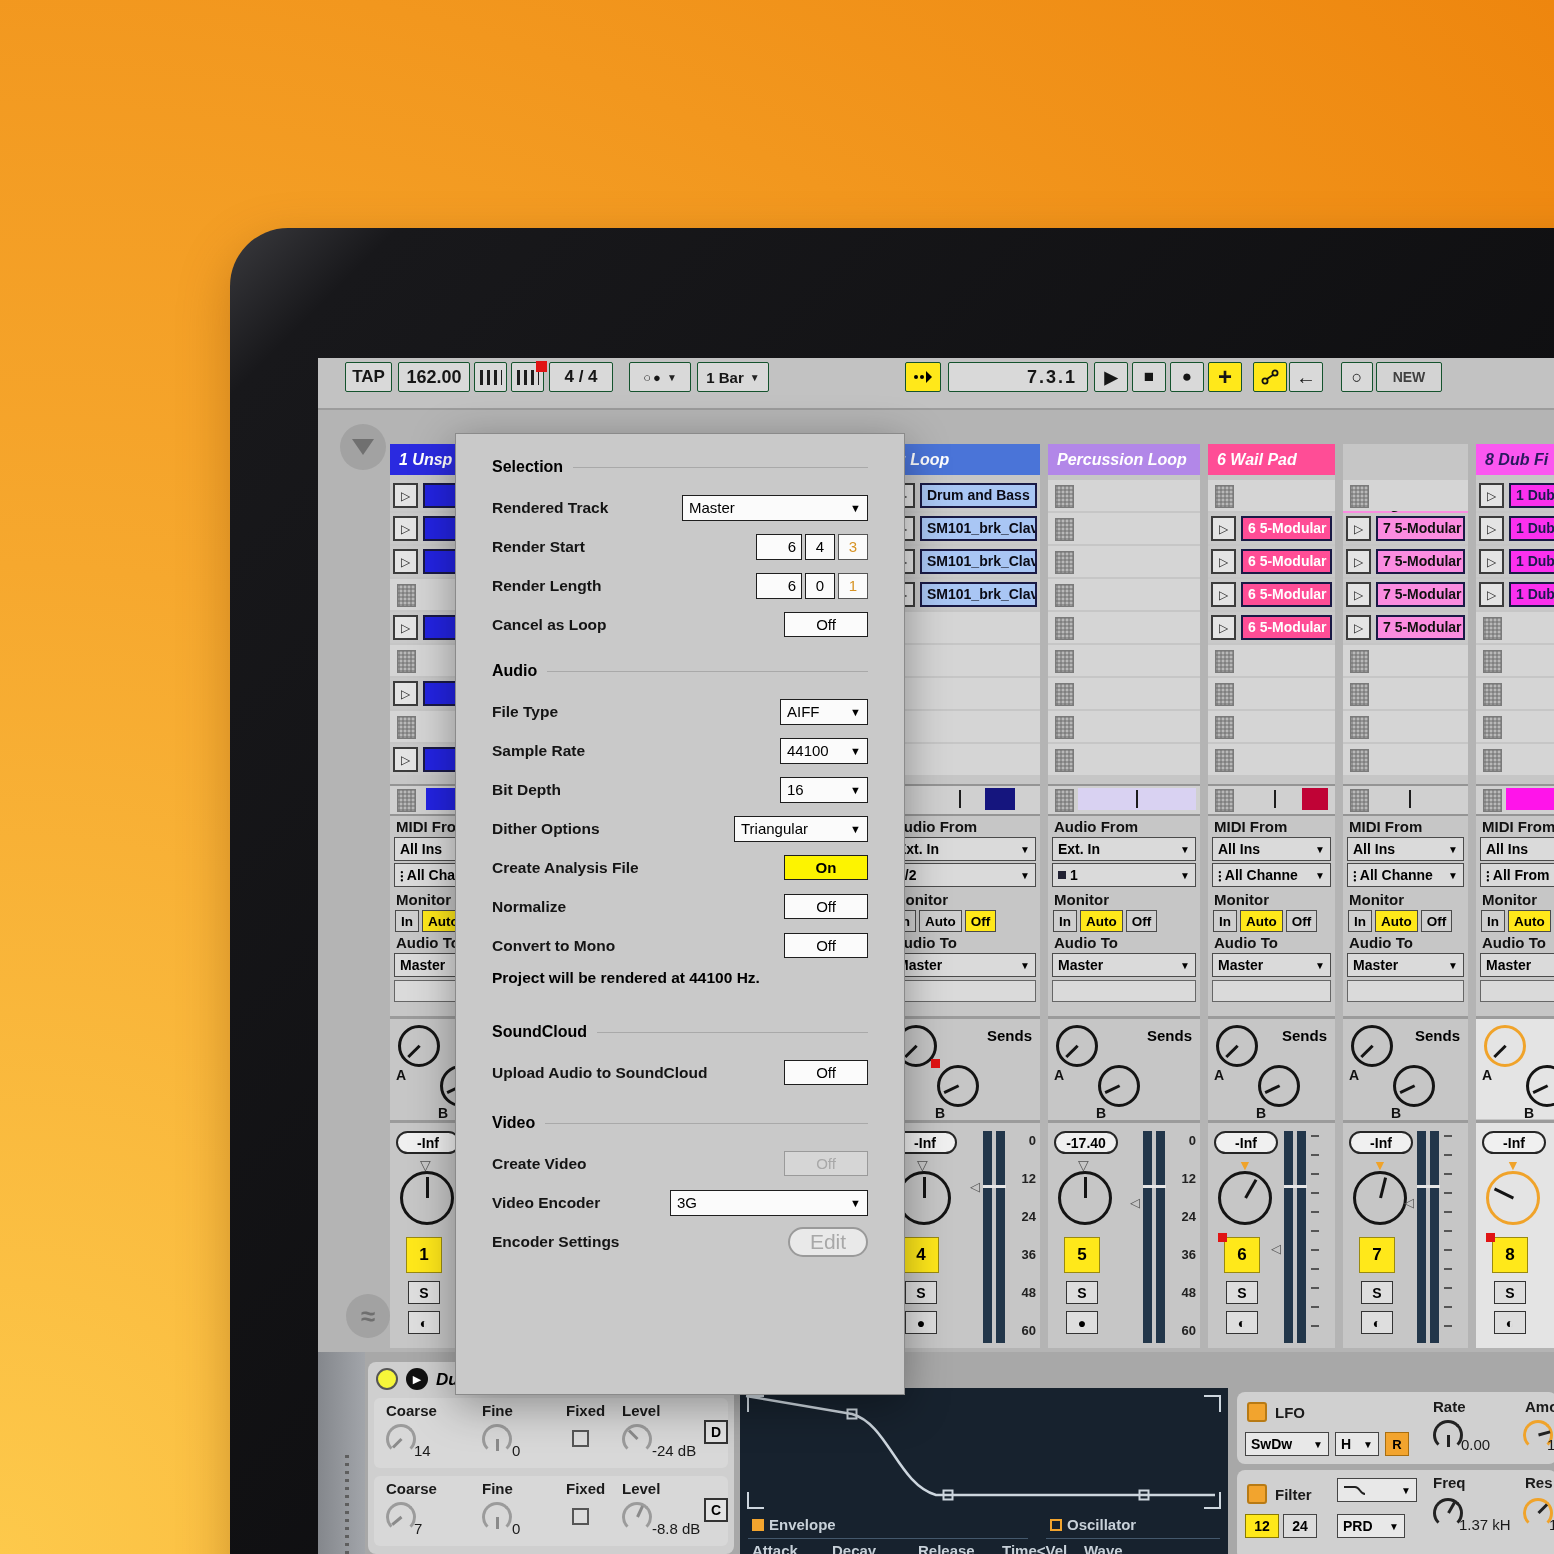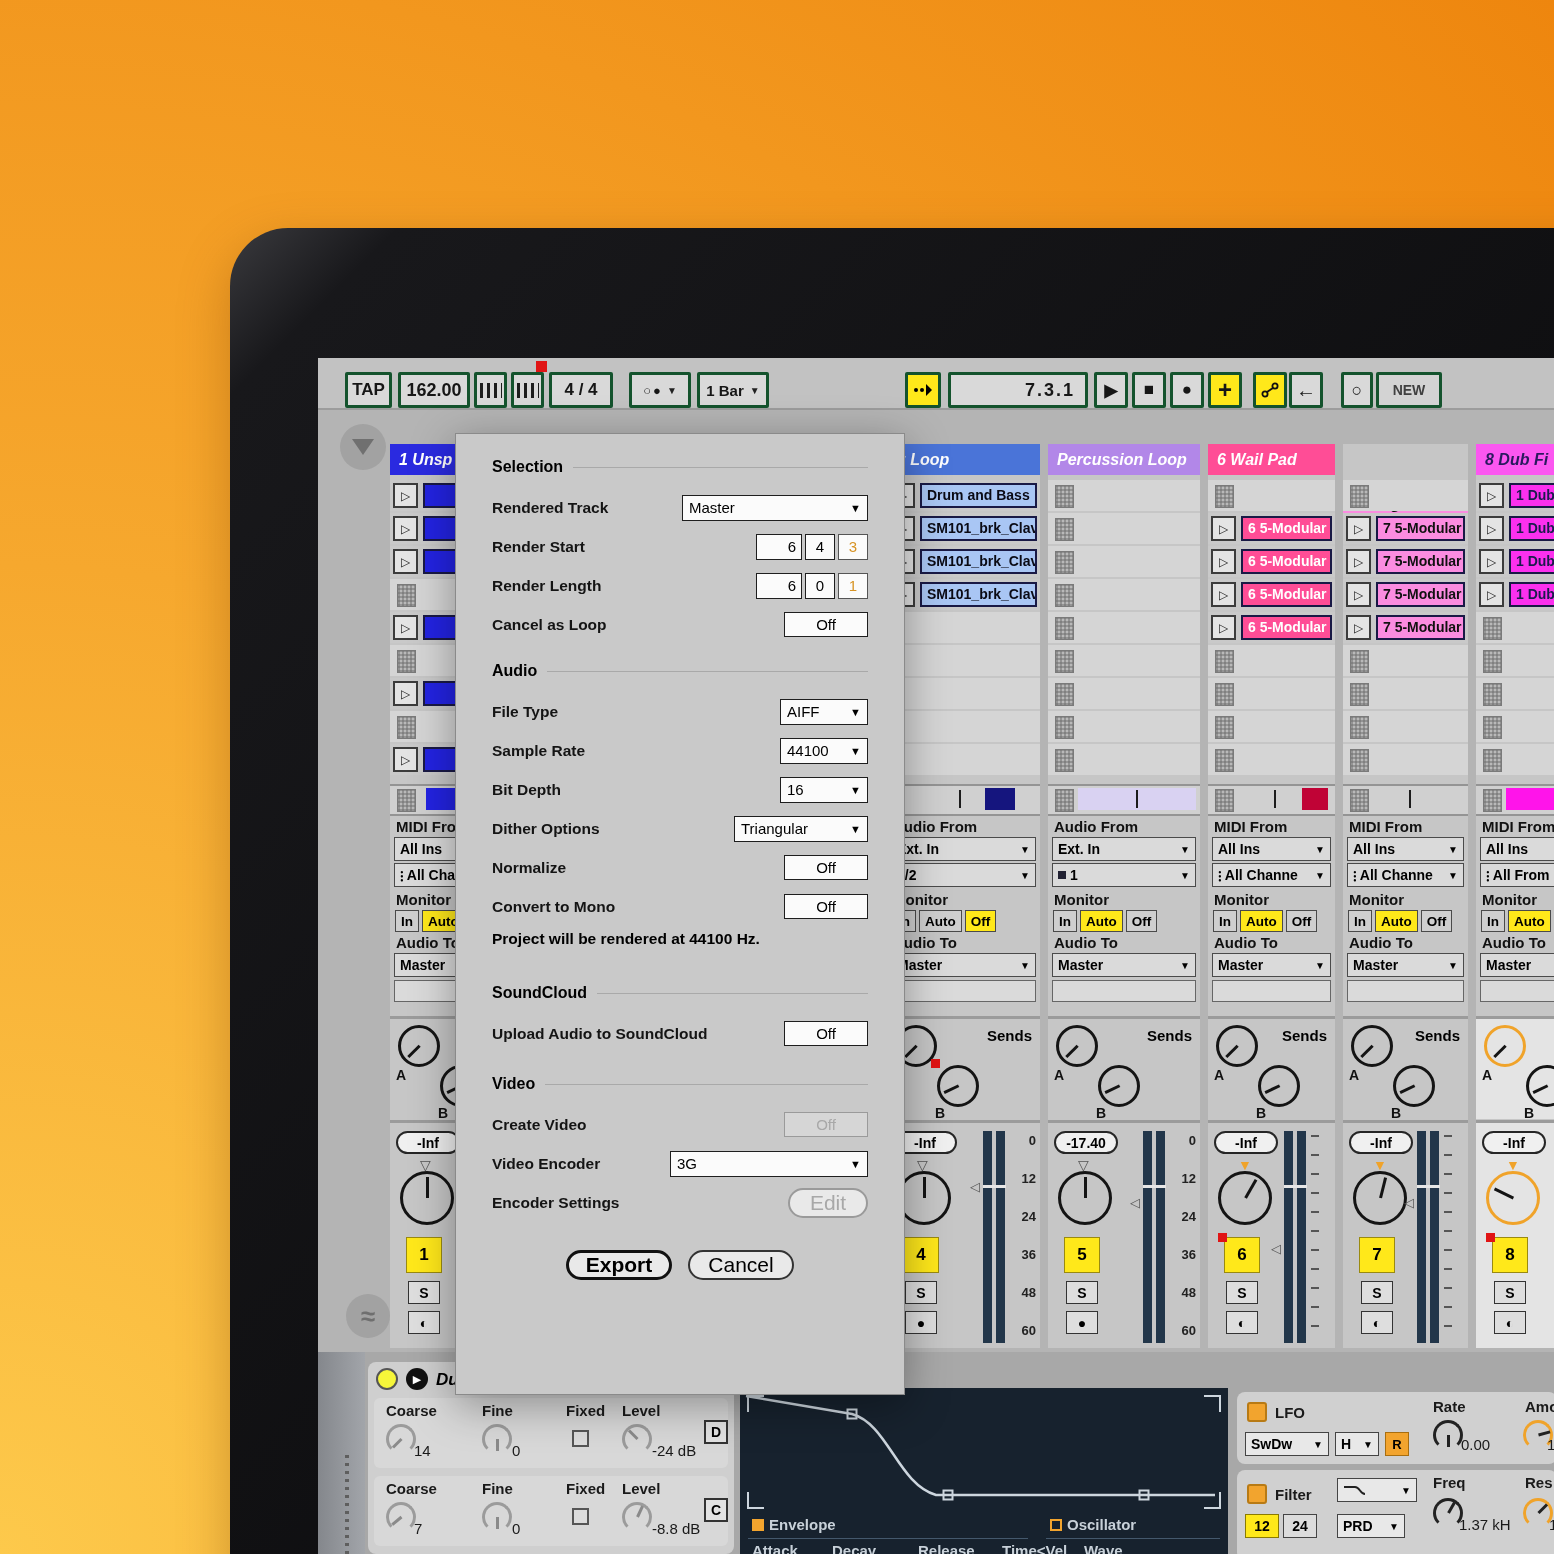--- a/index.html
+++ b/index.html
@@ -5,21 +5,21 @@
   html,body{margin:0;padding:0}
   .stage{position:relative;width:1554px;height:1554px;overflow:hidden;
     font-family:"Liberation Sans",sans-serif;
     background:radial-gradient(circle at 0% 100%, #fdc94b 0%, #f6a82e 45%, #ee860e 100%);}
   .bezel{position:absolute;left:230px;top:228px;width:1400px;height:1400px;
     background:linear-gradient(135deg,#3a3a3e 0%,#18181b 6%,#0e0e10 60%);
     border-radius:58px 0 0 0;box-shadow:0 18px 50px rgba(120,60,0,.35)}
   .screen{position:absolute;left:318px;top:358px;width:1236px;height:1196px;background:#b4b4b4}
   
   .toolbar{position:absolute;left:0;top:0;width:100%;height:50px;background:#c2c2c2;border-bottom:2px solid #9c9c9c}
-  .seg{position:absolute;top:14px;height:36px;background:#d9d9d9;border:3px solid #14532d;border-radius:2px;
+  .seg{position:absolute;top:4px;height:30px;background:#d9d9d9;border:1px solid #14532d;border-radius:2px;
     box-sizing:border-box;display:flex;align-items:center;justify-content:center;font-weight:bold;font-size:17px;color:#161616}
   .seg.yl{background:#ffe81a}
   .cv{font-size:10px;margin-left:6px;color:#222}
   .bars{width:22px;height:15px;background:repeating-linear-gradient(90deg,#1d1d1d 0 3px,transparent 3px 7px)}
   .redsq{position:absolute;width:11px;height:11px;background:#e01414}
   .posbox{justify-content:flex-end;padding-right:10px;letter-spacing:2px;font-size:18px}
   .newseg{color:#404040;background:#d3d3d3;font-size:14px}
   
   #session{position:absolute;left:0;top:86px;width:100%;height:904px}
   .tcol{position:absolute;top:0;height:904px;background:#c6c6c6;overflow:hidden}
@@ -975,20 +975,24 @@
             </div>
         </div>
         <div class="drow">
           <span class="dlabel">Dither Options</span>
           <div class="dd w134">
               <span>Triangular</span>
               <span class="car">▼</span>
             </div>
         </div>
         <div class="drow">
+          <span class="dlabel">Create Analysis File</span>
+          <div class="tgl on">On</div>
+        </div>
+        <div class="drow">
           <span class="dlabel">Normalize</span>
           <div class="tgl">Off</div>
         </div>
         <div class="drow">
           <span class="dlabel">Convert to Mono</span>
           <div class="tgl">Off</div>
         </div>
         <div class="dnote">Project will be rendered at 44100 Hz.</div>
 
         <div class="dsec gap34">
@@ -1013,21 +1017,17 @@
           <div class="dd w198">
               <span>3G</span>
               <span class="car">▼</span>
             </div>
         </div>
         <div class="drow">
           <span class="dlabel">Encoder Settings</span>
           <div class="pill edit">Edit</div>
         </div>
 
-        <div class="btnrow">
-          <div class="pill exp">Export</div>
-          <div class="pill cnc">Cancel</div>
-        </div>
       </div>
     </div>
 
   </div>
 </div>
 
 </body></html>

